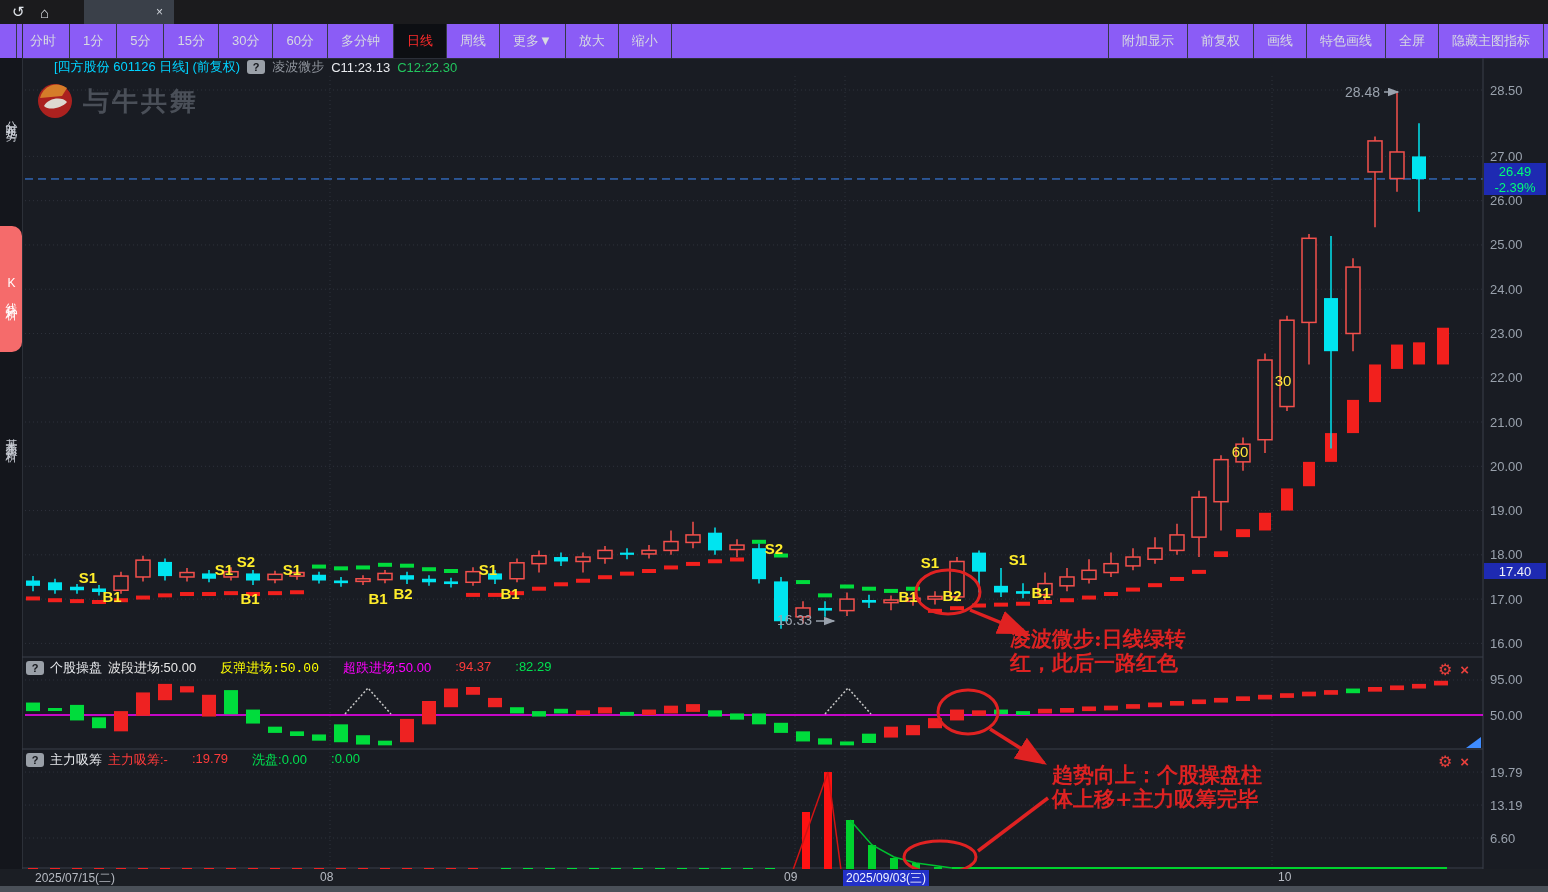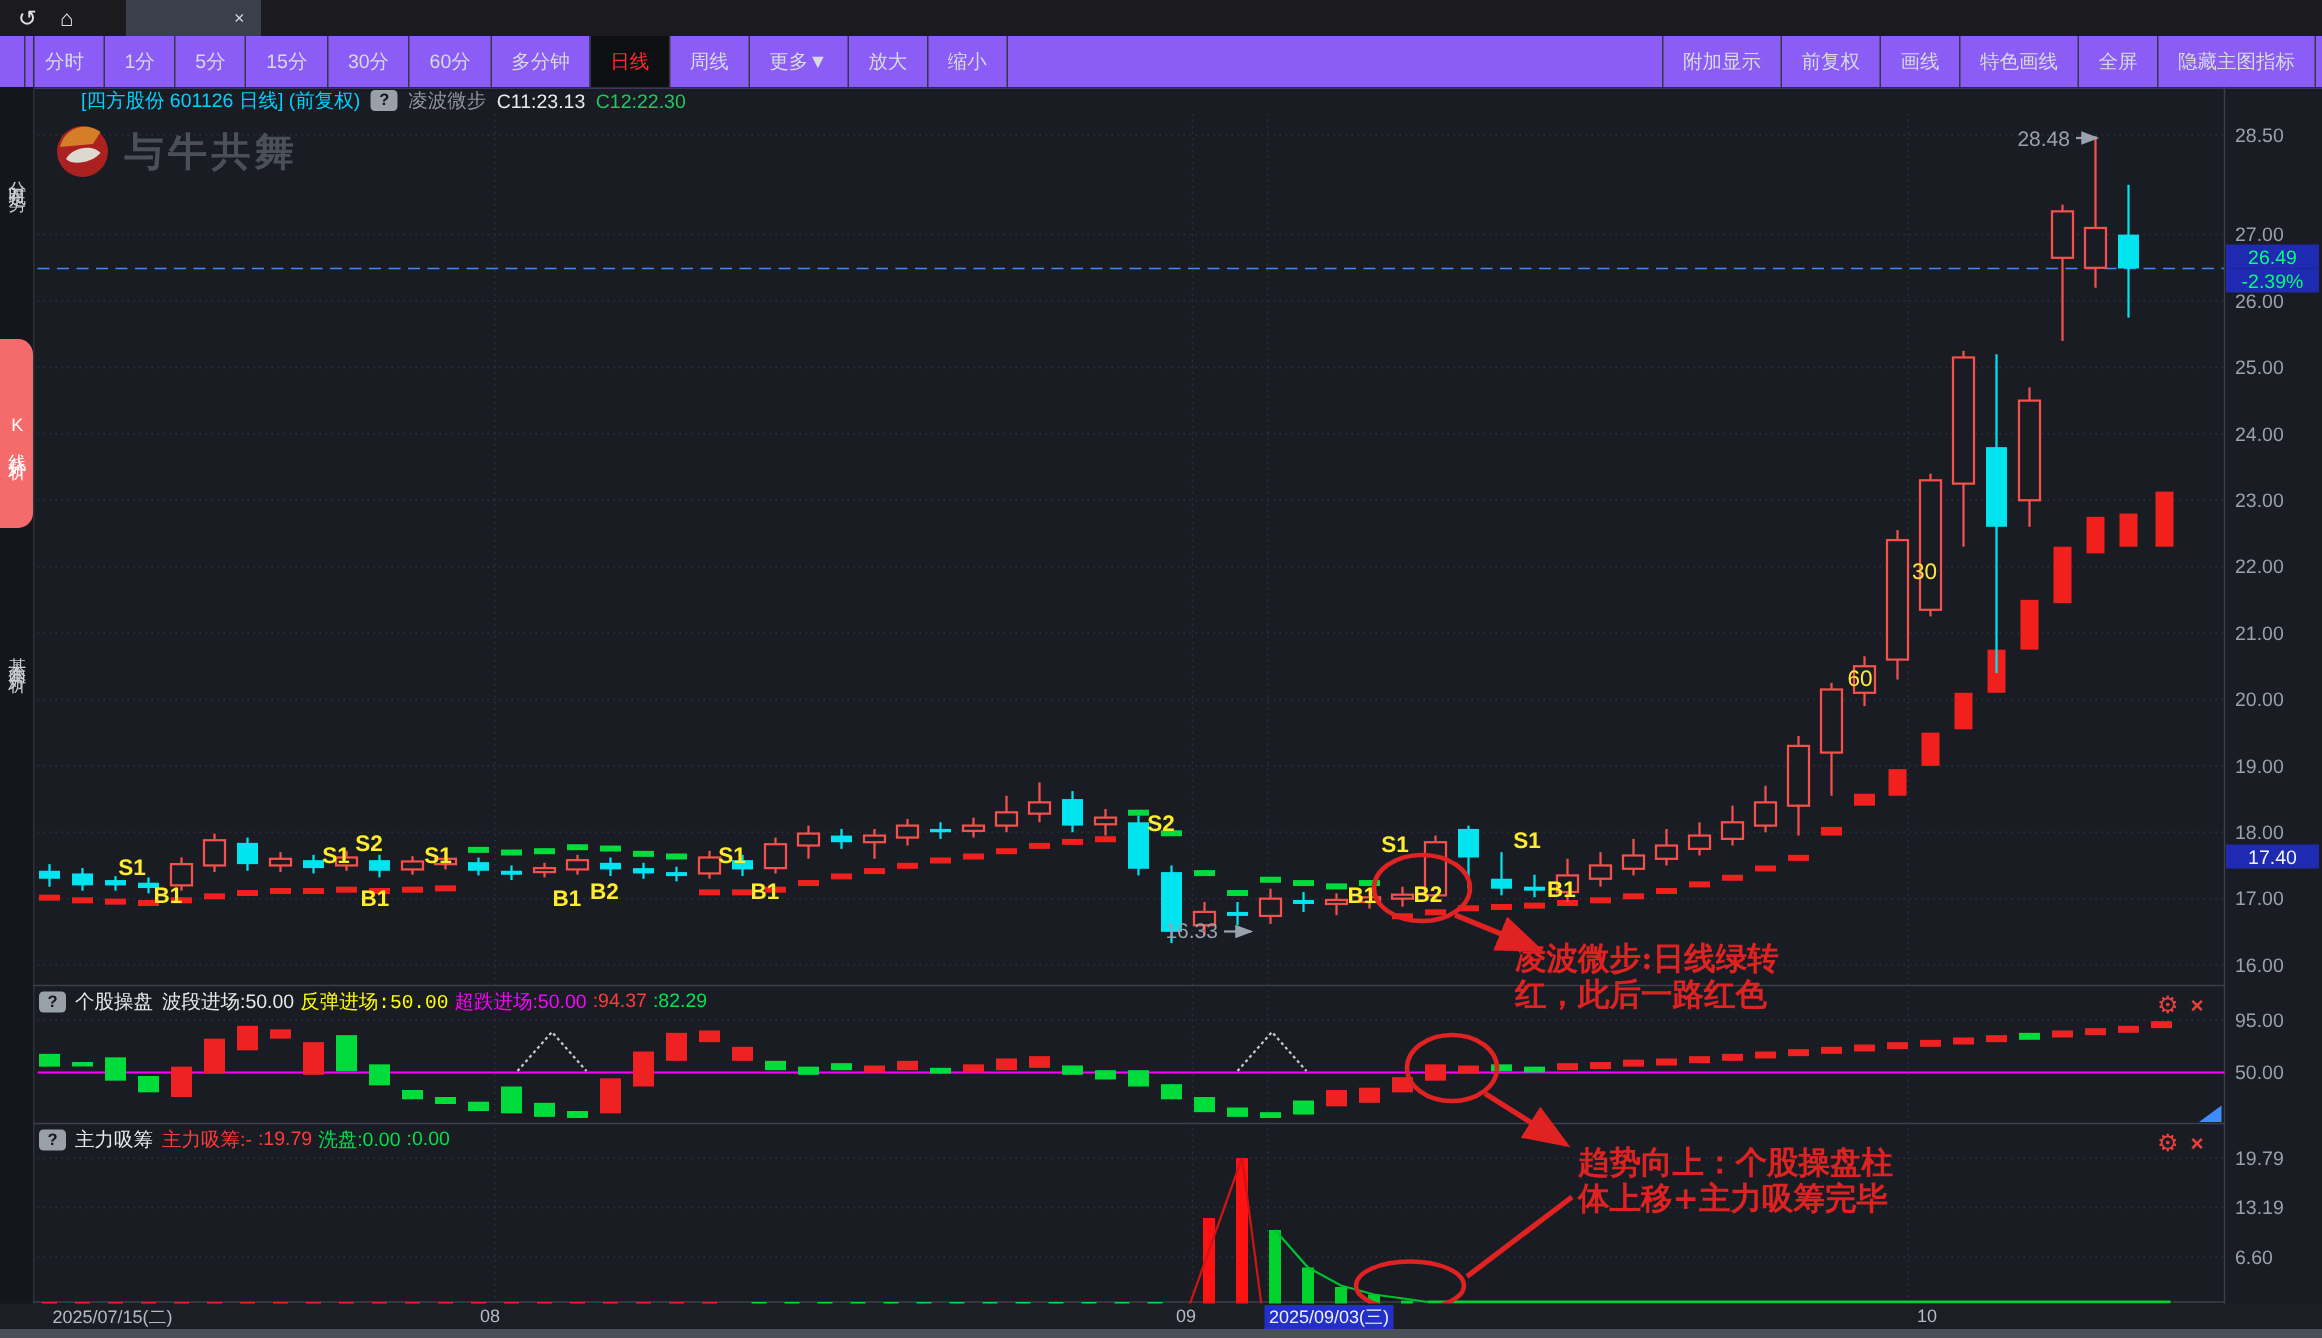--- a/index.html
+++ b/index.html
@@ -29,21 +29,21 @@
   
   .inforow{position:absolute;left:26px;top:59px;height:16px;display:flex;align-items:center;gap:7px;font-size:13px;z-index:5;margin-left:28px;}
   .cy{color:#00d2ff;} .gy{color:#8f949d;} .wh{color:#e8eaee;} .yl{color:#22c55e;}
   .qbadge{width:18px;height:14px;background:#9aa0a8;color:#15171c;font-weight:bold;font-size:11px;
           border-radius:3px;display:flex;align-items:center;justify-content:center;cursor:pointer;}
   
   .wm{position:absolute;left:36px;top:82px;display:flex;align-items:center;gap:9px;z-index:2;opacity:.95;}
   .wmtxt{color:#4d525b;font-size:26px;font-weight:bold;letter-spacing:3px;}
   
   .phead{position:absolute;left:26px;height:16px;display:flex;align-items:center;gap:6px;font-size:13px;z-index:5;}
-  .pvals{display:flex;gap:4px;}
+  .pvals{display:flex;gap:24px;}
   .pctl{position:absolute;left:1438px;display:flex;gap:8px;color:#e8403c;z-index:5;cursor:pointer;align-items:center;}
   .pctl .g{font-size:16px;} .pctl .x{font-size:15px;font-weight:bold;}
   .rsz{position:absolute;left:1466px;top:737px;width:0;height:0;border-left:15px solid transparent;border-bottom:11px solid #3f8cff;z-index:5;cursor:nwse-resize;}
   
   .badge{position:absolute;left:1484px;width:62px;height:16px;background:#1e2ab2;font-size:13px;
          display:flex;align-items:center;justify-content:center;z-index:5;}
   .badge.gn{color:#00ff77;} .badge.wt{color:#f2f3f6;}
   
   #timebar{position:absolute;left:0;top:869px;width:1548px;height:17px;background:#1b1e24;z-index:4;}
   .tlab{position:absolute;top:1px;font-size:12px;color:#b6bac2;white-space:nowrap;}

